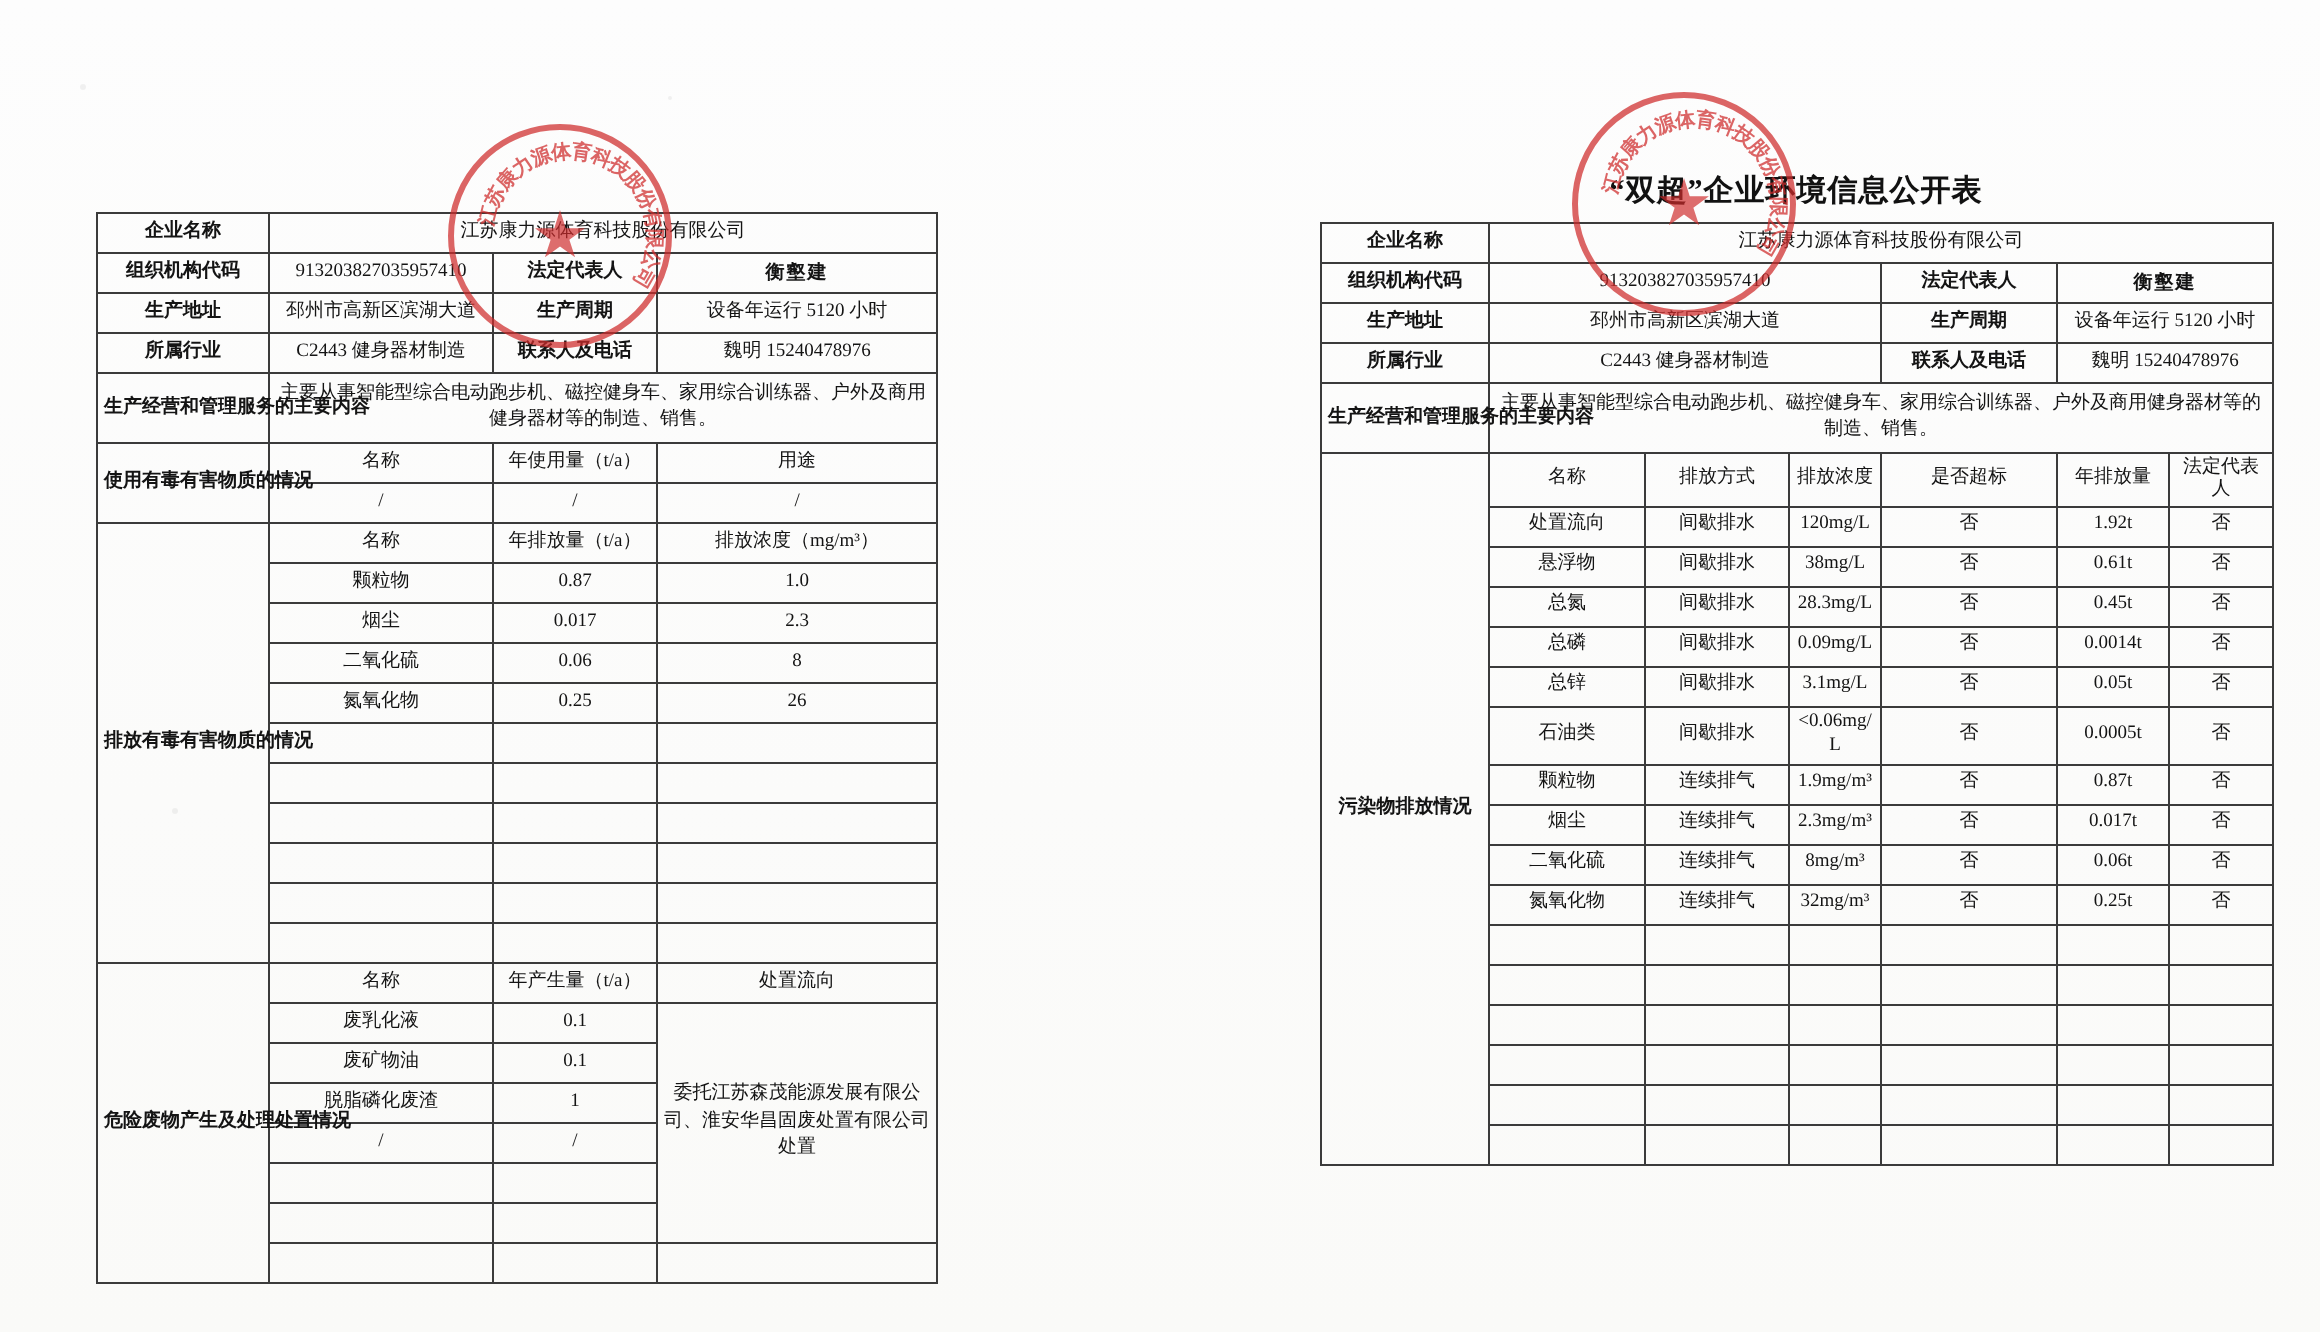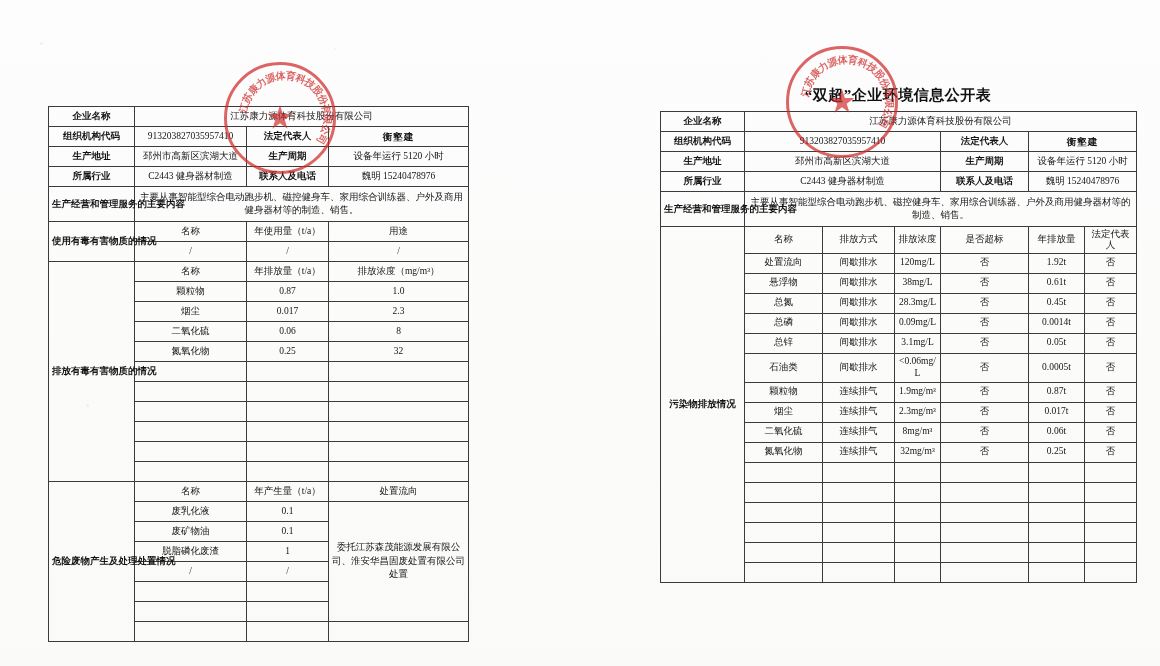--- a/index.html
+++ b/index.html
@@ -198,21 +198,21 @@
           <td>2.3</td>
         </tr>
         <tr>
           <td>二氧化硫</td>
           <td>0.06</td>
           <td>8</td>
         </tr>
         <tr>
           <td>氮氧化物</td>
           <td>0.25</td>
-          <td>32</td>
+          <td>26</td>
         </tr>
         <tr>
           <td class="blank"></td>
           <td class="blank"></td>
           <td class="blank"></td>
         </tr>
         <tr>
           <td class="blank"></td>
           <td class="blank"></td>
           <td class="blank"></td>

